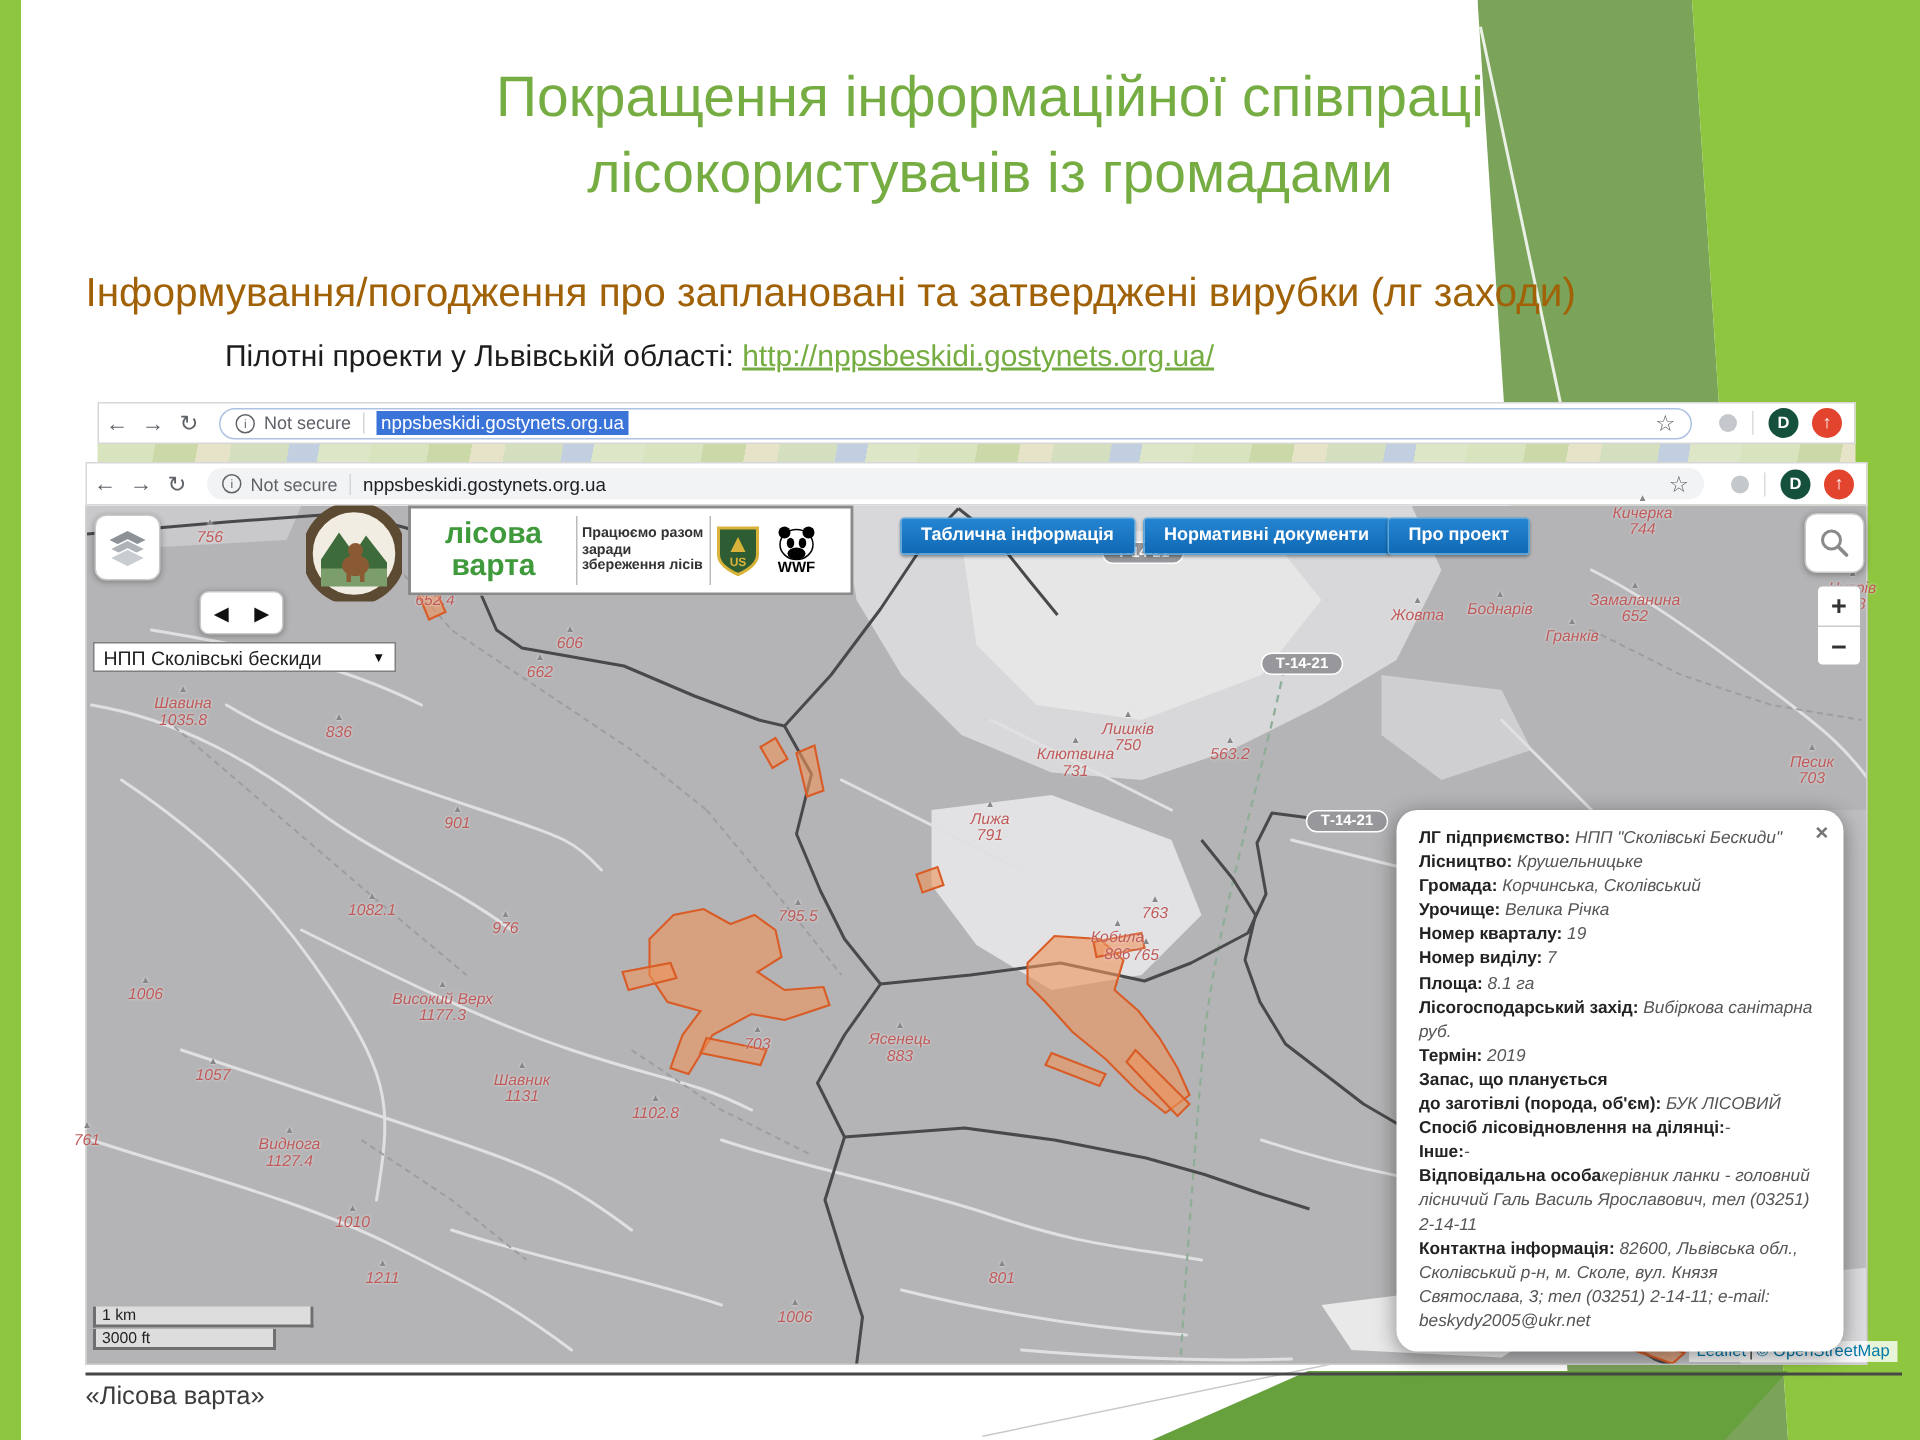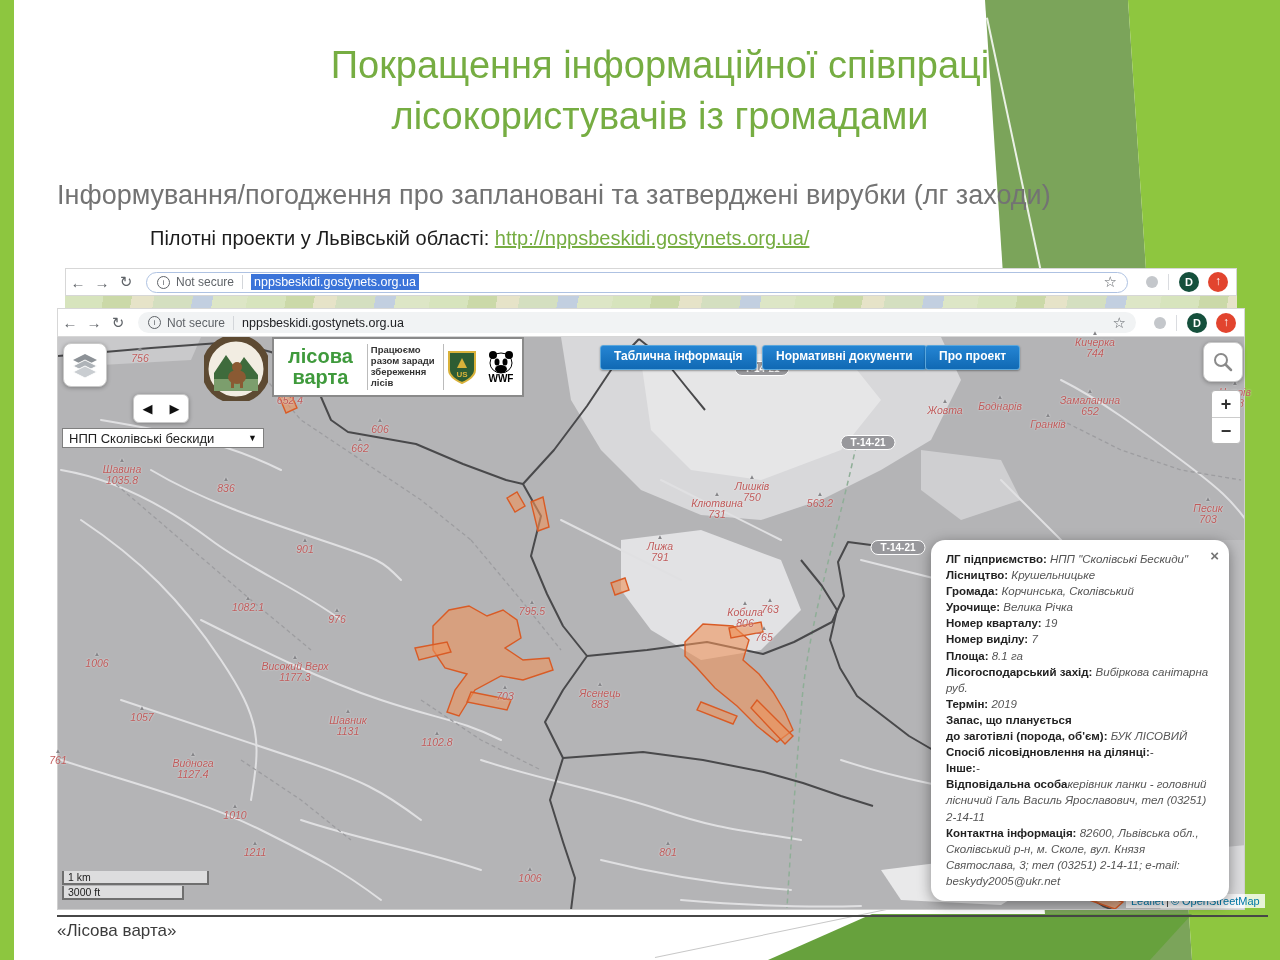--- a/index.html
+++ b/index.html
@@ -12,21 +12,21 @@
   .band-bright{clip-path:polygon(1128px 0,1280px 0,1280px 960px,1192px 960px);background:#8ec63f;}
   .band-bottom{clip-path:polygon(872px 914px,1192px 914px,1150px 960px,768px 960px);background:#67a13d;}
   .left-bar{position:absolute;left:0;top:0;width:14px;height:960px;background:#8dc63f;}
   .diag-white{position:absolute;left:986px;top:18px;width:2px;height:256px;background:rgba(255,255,255,.85);
               transform:rotate(-12deg);transform-origin:top left;}
   .diag-gray{position:absolute;left:655px;top:957px;width:255px;height:1px;background:#c8c8c8;
              transform:rotate(-11.7deg);transform-origin:left center;}
   
   .title{position:absolute;left:40px;top:40px;width:1240px;z-index:5;text-align:center;
          font-size:38px;line-height:1.35;color:#76ad42;}
-  .subtitle{position:absolute;left:57px;top:180px;z-index:5;font-size:27px;color:#737373;white-space:nowrap;}
+  .subtitle{position:absolute;left:57px;top:180px;z-index:5;font-size:27px;color:#a16207;white-space:nowrap;}
   .pilot{position:absolute;left:150px;top:227px;z-index:5;font-size:20px;color:#1c1c1c;white-space:nowrap;}
   .pilot a{color:#76ad42;text-decoration:underline;}
   .footer-line{position:absolute;left:57px;top:915px;width:1211px;border-top:2px solid #474747;z-index:5;}
   .footer-text{position:absolute;left:57px;top:921px;z-index:5;font-size:17px;color:#3c3c3c;}
   
   .bar{position:absolute;background:#fff;display:flex;align-items:center;z-index:20;
        border:1px solid #d7d7d7;box-sizing:border-box;}
   .bar1{left:65px;top:268px;width:1172px;height:28px;}
   .bar2{left:57px;top:308px;width:1188px;height:29px;}
   .navi{color:#5f6368;font-size:15px;width:24px;text-align:center;flex:0 0 auto;cursor:pointer;}
@@ -78,21 +78,21 @@
       border:1px solid #7f7f7f;font-size:13px;color:#222;display:flex;align-items:center;
       padding:0 6px;box-sizing:border-box;cursor:pointer;}
   .dd .caret{margin-left:auto;font-size:9px;color:#111;}
   .dd .caret::before{content:"\25BC";}
   .searchctl{left:1203px;top:342px;width:38px;height:38px;display:flex;align-items:center;justify-content:center;cursor:pointer;}
   .zoomctl{position:absolute;left:1211px;top:390px;width:30px;height:54px;z-index:35;background:#fff;
            border:1px solid #b5b5b5;border-radius:4px;box-sizing:border-box;overflow:hidden;}
   .zbtn{height:26px;text-align:center;font-size:18px;font-weight:bold;color:#333;line-height:26px;cursor:pointer;}
   .zbtn:first-child{border-bottom:1px solid #ccc;}
   .parklogo{position:absolute;left:204px;top:337px;width:64px;height:64px;z-index:35;}
-  .banner{position:absolute;left:272px;top:337px;width:252px;height:60px;z-index:35;background:#fff;
+  .banner{position:absolute;left:272px;top:337px;width:297px;height:60px;z-index:35;background:#fff;
           border:2px solid #8a8a8a;box-sizing:border-box;display:flex;align-items:center;}
   .brand{width:110px;text-align:center;color:#3f9a3c;font-weight:bold;font-size:20px;line-height:1.05;}
   .bdiv{width:1px;height:46px;background:#bbb;}
   .slogan{width:82px;font-size:9.5px;font-weight:bold;color:#333;line-height:1.15;padding:0 3px;}
   .uslogo,.wwflogo{flex:0 0 auto;display:flex;flex-direction:column;align-items:center;justify-content:center;}
   .uslogo{width:36px;} .wwflogo{width:42px;}
   .wwftxt{font-size:10px;font-weight:bold;color:#000;line-height:1;text-align:center;}
   .mapbtn{position:absolute;top:345px;height:23px;z-index:35;background:linear-gradient(#2585d3,#1069b4);
           border:1px solid #5aa7dc;border-radius:3px;color:#fff;font-size:12px;font-weight:bold;
           padding:0 13px;line-height:21px;box-shadow:0 1px 2px rgba(0,0,0,.35);cursor:pointer;white-space:nowrap;}
@@ -322,21 +322,21 @@
     <span></span>
   </div>
 <div class="ml" style="left:770px;top:597px">
     <span>763</span>
     <span></span>
   </div>
 <div class="ml" style="left:764px;top:625px">
     <span>765</span>
     <span></span>
   </div>
-<div class="ml" style="left:745px;top:600px">
+<div class="ml" style="left:745px;top:613px">
     <span>Кобила</span>
     <span>806</span>
   </div>
 <div class="ml" style="left:97px;top:651px">
     <span>1006</span>
     <span></span>
   </div>
 <div class="ml" style="left:295px;top:654px">
     <span>Високий Верх</span>
     <span>1177.3</span>

